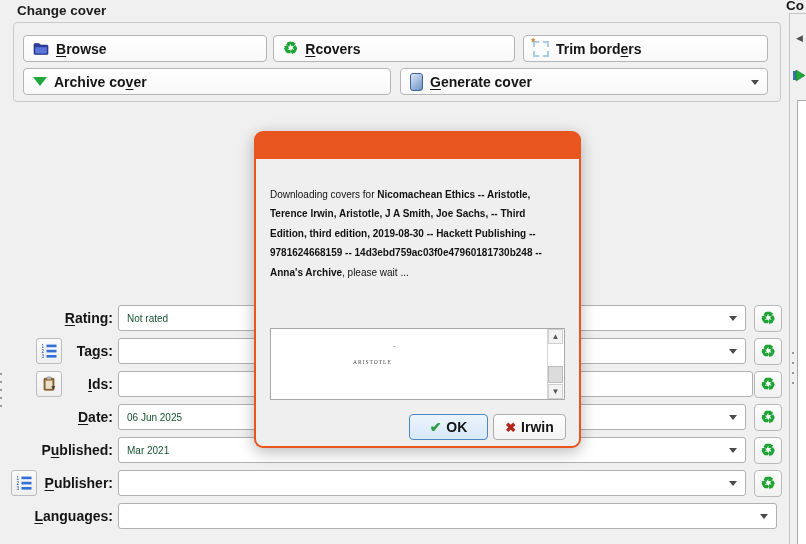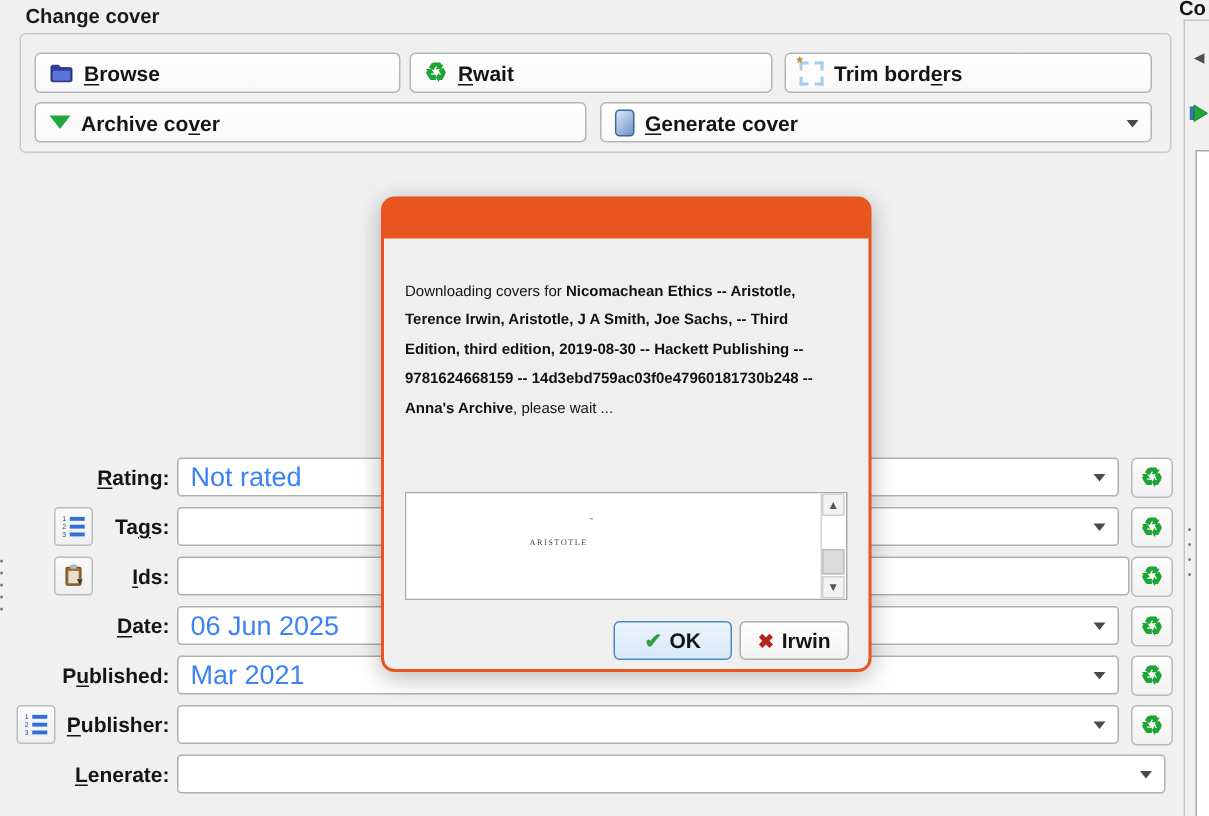--- a/index.html
+++ b/index.html
@@ -19,21 +19,21 @@
             background:linear-gradient(135deg,#dde8f7 0%,#9db9dd 55%,#6d92c4 100%);}
   .trim-icon{position:relative;width:12px;height:12px;border:2px dashed #a8cdea;background:#fdfdfd;}
   .trim-star{position:absolute;left:-4px;top:-7px;font-size:11px;font-weight:bold;color:#c2862f;}
   .combo-arrow{width:0;height:0;border-left:4px solid transparent;border-right:4px solid transparent;border-top:5px solid #4a4a4a;}
   .cbtn .end-arrow{position:absolute;right:8px;top:11px;}
 
   
   .flabel{position:absolute;left:8px;width:105px;height:26px;line-height:26px;text-align:right;
           font-size:14px;font-weight:600;color:#151515;}
   .field{position:absolute;left:118px;height:26px;box-sizing:border-box;background:#fff;border:1px solid #b0b0b0;
-         border-radius:3px;font-size:18px;display:flex;align-items:center;padding:0 8px;color:#3b82f6;}
+         border-radius:3px;font-size:10px;display:flex;align-items:center;padding:0 8px;color:#14532d;}
   .field .combo-arrow{position:absolute;right:8px;top:10px;}
   .refresh-btn{position:absolute;left:754px;width:28px;height:27px;box-sizing:border-box;border:1px solid #b9b9b9;
          border-radius:4px;background:linear-gradient(#fdfdfd,#f1f1f1);display:flex;align-items:center;justify-content:center;}
   .recycle{color:#1ea434;font-size:17px;line-height:1;font-weight:bold;}
   .side-btn{position:absolute;width:26px;height:26px;box-sizing:border-box;border:1px solid #bcbcbc;border-radius:3px;
          background:linear-gradient(#fafafa,#efefef);display:flex;align-items:center;justify-content:center;}
 
   
   .dots-v{position:absolute;display:flex;flex-direction:column;gap:6px;}
   .dots-v i{width:2px;height:2px;background:#7d7d7d;border-radius:50%;}
@@ -90,21 +90,21 @@
       <svg width="16" height="14" viewBox="0 0 16 14">
         <path d="M1 2.6 q0-1.1 1.1-1.1 h4 l1.6 1.6 h6.2 q1.1 0 1.1 1.1 v7.2 q0 1.1-1.1 1.1 H2.1 Q1 12.5 1 11.4 z" fill="#2e3f9e" stroke="#1d2a6e" stroke-width="0.6"></path>
         <path d="M2.2 5.2 h11.6 v5.6 q0 .8-.8 .8 H3 q-.8 0-.8-.8 z" fill="#5b74d8"></path>
       </svg>
     </span>
     <span><span></span><span class="accel">B</span><span>rowse</span></span>
   </div>
 
   <div class="cbtn" style="left:273px;top:35px;width:242px;">
     <span class="recycle">♻</span>
-    <span><span></span><span class="accel">R</span><span>wait</span></span>
+    <span><span></span><span class="accel">R</span><span>covers</span></span>
   </div>
 
   <div class="cbtn" style="left:523px;top:35px;width:245px;">
     <span class="trim-icon">
         <span class="trim-star">*</span>
       </span>
     <span><span>Trim bord</span><span class="accel">e</span><span>rs</span></span>
   </div>
 
   <div class="cbtn" style="left:23px;top:68px;width:368px;">
@@ -198,21 +198,21 @@
   </div>
   <div class="flabel" style="top:470px;"><span></span><span class="accel">P</span><span>ublisher:</span></div>
   <div class="field" style="top:470px;width:628px;">
     <span></span>
     <span class="combo-arrow"></span>
   </div>
   <div class="refresh-btn" style="top:470px;">
       <span class="recycle">♻</span>
     </div>
 
-  <div class="flabel" style="top:503px;"><span></span><span class="accel">L</span><span>enerate:</span></div>
+  <div class="flabel" style="top:503px;"><span></span><span class="accel">L</span><span>anguages:</span></div>
   <div class="field" style="top:503px;width:659px;">
     <span></span>
     <span class="combo-arrow"></span>
   </div>
 
   <div class="dots-v" style="left:0px;top:373px;">
     <i></i>
       <i></i>
       <i></i>
       <i></i>

